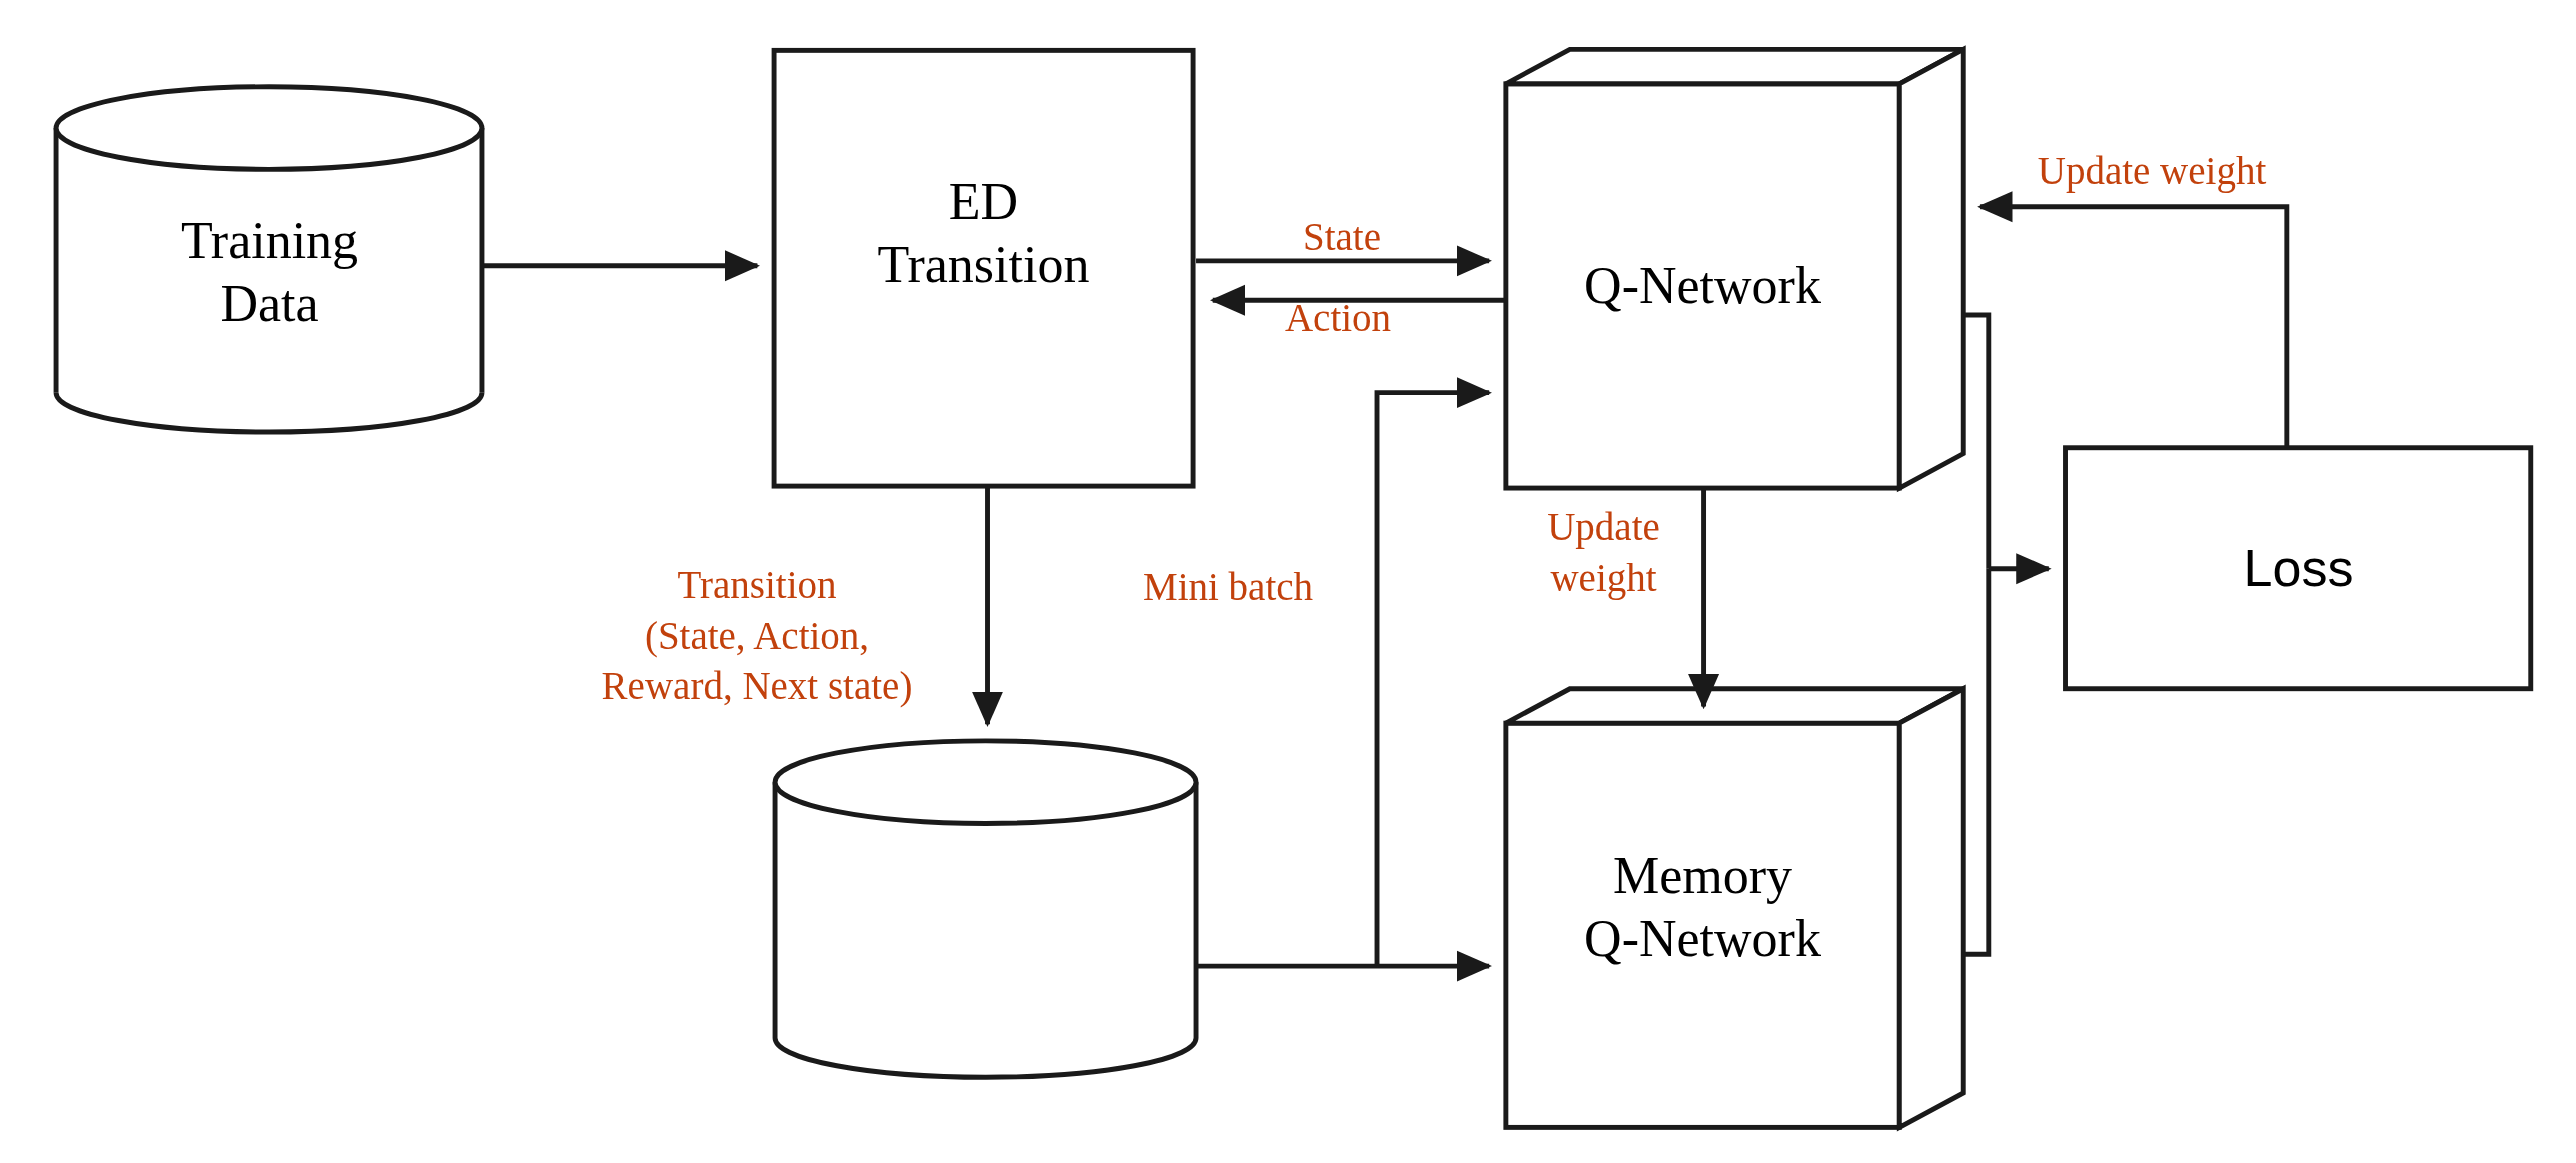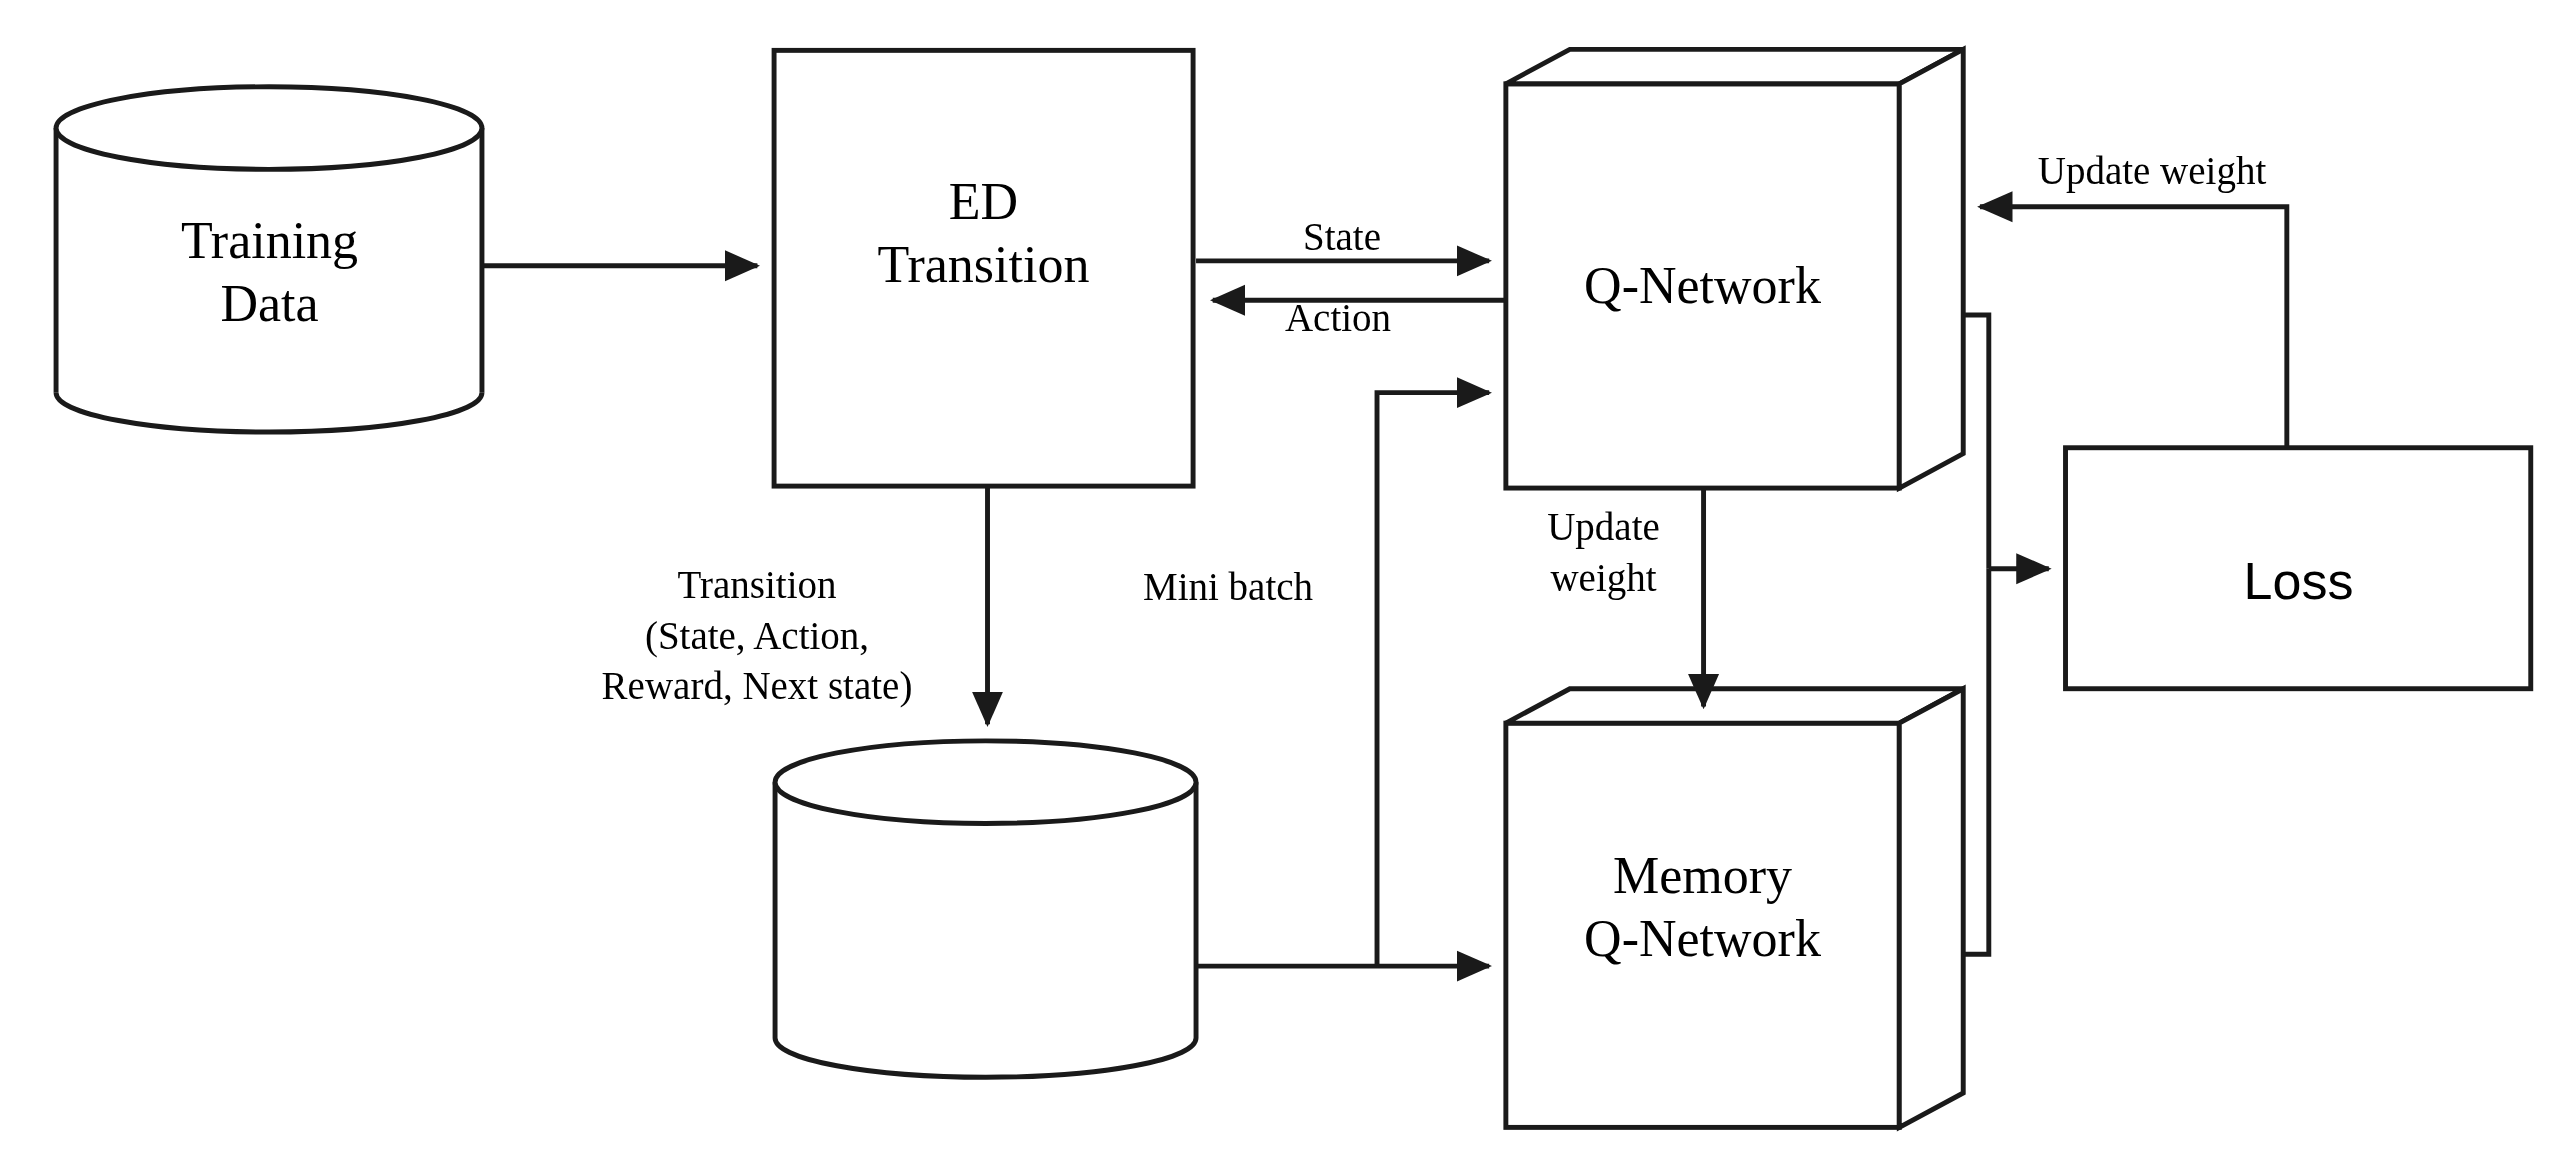--- a/index.html
+++ b/index.html
@@ -29,21 +29,21 @@
     color: #000000;
     font-family: "Liberation Serif", "DejaVu Serif", serif;
     line-height: 1.22;
     white-space: pre-line;
     pointer-events: none;
   }
   .node-label.serif-big { font-size: 52px; }
   .edge-label {
     position: absolute;
     text-align: center;
-    color: #000000;
+    color: #c2410c;
     font-family: "Liberation Serif", "DejaVu Serif", serif;
     font-size: 39px;
     line-height: 1.30;
     white-space: pre-line;
     pointer-events: none;
   }
   .sans-label {
     font-family: "Liberation Sans", "DejaVu Sans", sans-serif;
   }
   .hit {
@@ -126,21 +126,21 @@
   </svg>
 
   <div class="node-label serif-big" style="left:56px; top:209px; width:427px;">Training
 Data</div>
 
   <div class="node-label serif-big" style="left:774px; top:170px; width:419px;">ED
 Transition</div>
 
   <div class="node-label serif-big" style="left:1506px; top:254px; width:393px;">Q-Network</div>
 
-  <div class="node-label serif-big sans-label" style="left:2066px; top:537px; width:465px;margin-top:13px;">Loss</div>
+  <div class="node-label serif-big sans-label" style="left:2066px; top:537px; width:465px;">Loss</div>
 
 
   <div class="node-label serif-big" style="left:1506px; top:844px; width:393px;">Memory
 Q-Network</div>
 
   <div class="edge-label" style="left:1229px; top:212px; width:226px;">State</div>
 
   <div class="edge-label" style="left:1225px; top:293px; width:226px;">Action</div>
 
   <div class="edge-label" style="left:531px; top:512px; width:452px;margin-top:48px;">Transition

